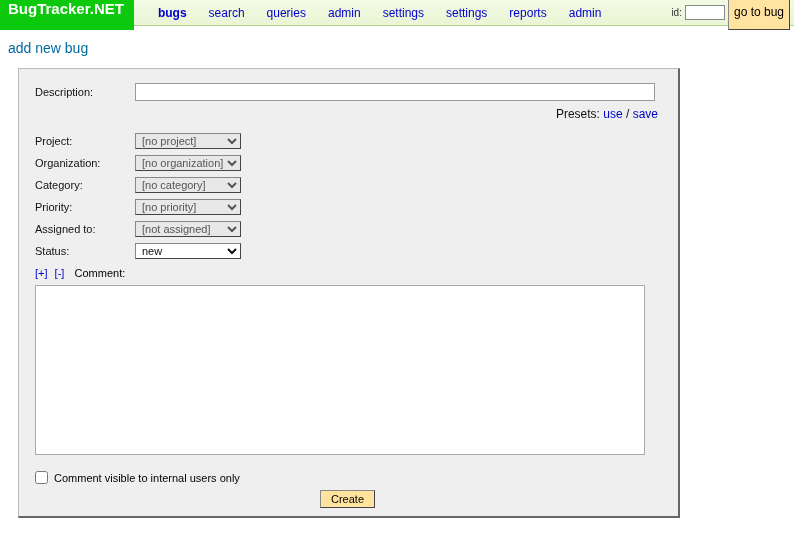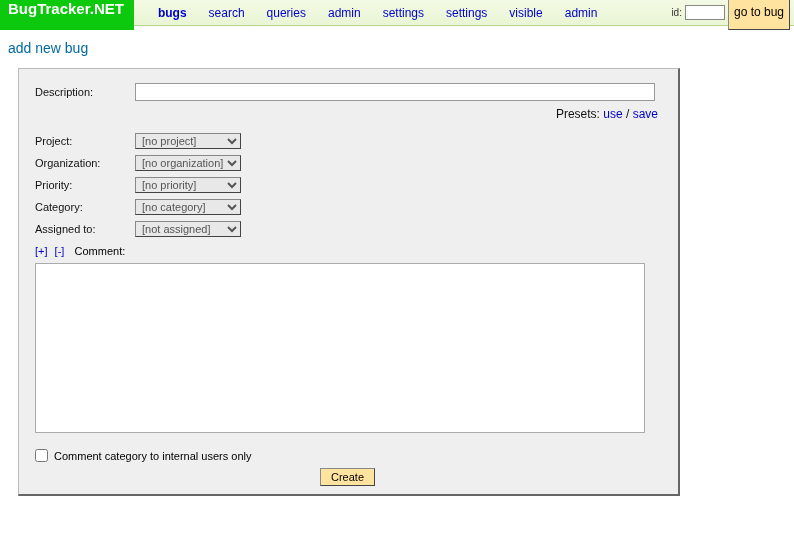--- a/index.html
+++ b/index.html
@@ -169,21 +169,21 @@
 
 <div class="top-bar">
   <div class="logo">BugTracker.NET</div>
   <div class="nav">
     <a href="#" class="active">bugs</a>
     <a href="#">search</a>
     <a href="#">queries</a>
     <a href="#">admin</a>
     <a href="#">settings</a>
     <a href="#">settings</a>
-    <a href="#">visible</a>
+    <a href="#">reports</a>
     <a href="#">admin</a>
   </div>
   <div class="id-area">
     <span>id:</span>
     <input type="text" value="" style="">
     <button class="go-btn">go to bug</button>
   </div>
 </div>
 
 <div class="page-title">add new bug</div>
@@ -210,51 +210,57 @@
   </div>
 
   <div class="row">
     <div class="lbl">Organization:</div>
     <select class="sel">
       <option>[no organization]</option>
     </select>
   </div>
 
   <div class="row">
+    <div class="lbl">Category:</div>
+    <select class="sel">
+      <option>[no category]</option>
+    </select>
+  </div>
+
+  <div class="row">
     <div class="lbl">Priority:</div>
     <select class="sel">
       <option>[no priority]</option>
     </select>
   </div>
 
   <div class="row">
-    <div class="lbl">Category:</div>
-    <select class="sel">
-      <option>[no category]</option>
-    </select>
-  </div>
-
-  <div class="row">
     <div class="lbl">Assigned to:</div>
     <select class="sel">
       <option>[not assigned]</option>
     </select>
   </div>
 
+  <div class="row">
+    <div class="lbl">Status:</div>
+    <select class="sel status-sel">
+      <option>new</option>
+    </select>
+  </div>
 
   <div class="comment-bar">
     <a href="#">[+]</a>
     <a href="#">[-]</a>
     &nbsp;<span>Comment:</span>
   </div>
 
   <textarea class="comment-box" style=""></textarea>
 
   <div class="vis-row">
     <input type="checkbox" style="">
-    <span>Comment category to internal users only</span>
+    <span>Comment visible to internal users only</span>
   </div>
 
   <div class="create-row">
     <button class="create-btn">Create</button>
   </div>
 
 </div>
 
 </body></html>

